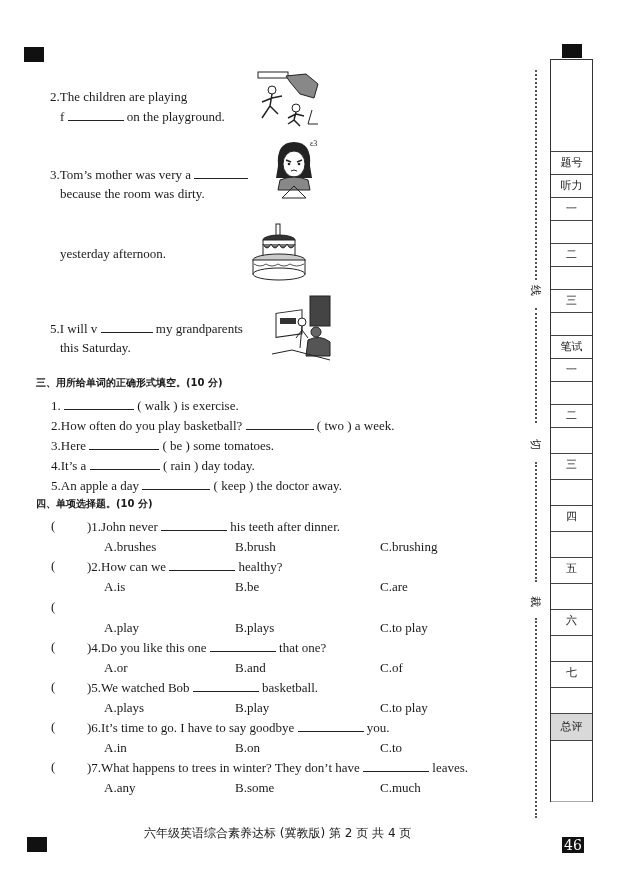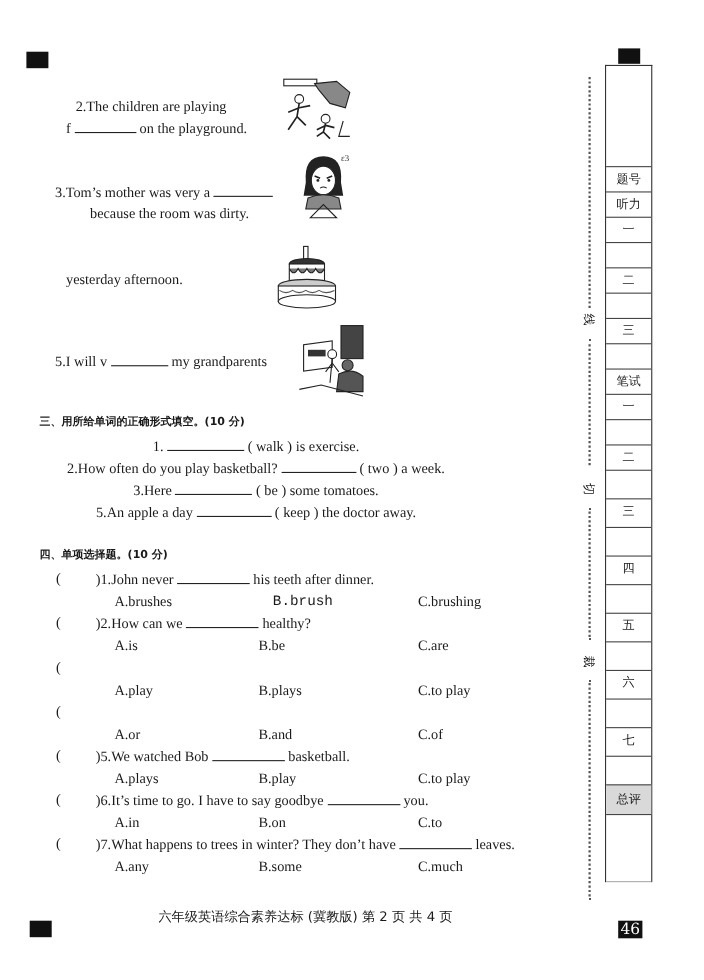--- a/index.html
+++ b/index.html
@@ -2,21 +2,21 @@
 <html><head>
 <meta charset="utf-8">
 <style>
   html, body { margin:0; padding:0; }
   body {
     width:640px; height:891px; background:#ffffff; position:relative; overflow:hidden;
     font-family: "Liberation Serif", "DejaVu Serif", serif; color:#1a1a1a;
   }
   .abs { position:absolute; }
   .mark { background:#111; }
-  .line { font-size:13px; white-space:nowrap; line-height:16px;text-align:center; }
+  .line { font-size:13px; white-space:nowrap; line-height:16px; }
   .blank { display:inline-block; border-bottom:1px solid #222; height:12px; vertical-align:baseline; }
   .heading { font-family: "DejaVu Sans", sans-serif; font-weight:bold; font-size:10px; white-space:nowrap; }
   .opt { position:absolute; font-size:13px; white-space:nowrap; }
   .paren { position:absolute; font-size:13px; }
   
   .scorecol { position:absolute; left:550px; top:59px; width:41px; border:1px solid #333; border-bottom:none; }
   .cell { border-top:1px solid #444; height:22px; font-family:"DejaVu Sans", sans-serif; font-size:11px; text-align:center; line-height:22px; }
   .cell.first { border-top:none; }
   .cell.grey { background:#d9d9d9; }
   .dots { position:absolute; left:535px; width:0; border-left:2px dotted #555; }
@@ -81,84 +81,92 @@
   <ellipse cx="29" cy="52" rx="26" ry="6" fill="#fff" stroke="#222"></ellipse>
   <path d="M4 42 Q10 46 16 42 Q22 46 28 42 Q34 46 40 42 Q46 46 54 42" fill="none" stroke="#555"></path>
 </svg>
 
 <div class="abs line" style="left:50px;top:320px;">
   <div>
     <span>5.I will v</span>
     <span class="blank" style="width:52px;"></span>
     <span>my grandparents</span>
   </div>
+  <div style="margin-top:3px;padding-left:10px;">this Saturday.</div>
 </div>
 <svg class="pic" style="left:272px;top:294px;" width="60" height="70" viewBox="0 0 60 70">
   <rect x="38" y="2" width="20" height="30" fill="#444" stroke="#222"></rect>
   <rect x="4" y="20" width="26" height="24" fill="#fff" stroke="#222" transform="skewY(-8)"></rect>
   <rect x="8" y="24" width="16" height="6" fill="#333"></rect>
   <circle cx="30" cy="28" r="4" fill="#fff" stroke="#222"></circle>
   <path d="M30 32 L28 54 M30 36 L24 44 M30 36 L36 44" stroke="#222" fill="none"></path>
   <circle cx="44" cy="38" r="5" fill="#666" stroke="#222"></circle>
   <path d="M36 46 Q48 40 58 48 L58 62 L34 62 Z" fill="#555" stroke="#222"></path>
   <path d="M0 60 L20 56 L58 66" stroke="#222" fill="none"></path>
 </svg>
 
 <div class="abs heading" style="left:36px;top:376px;">三、用所给单词的正确形式填空。(10 分)</div>
-<div class="abs" style="left:51px;top:397px;margin-left:10px;">
+<div class="abs" style="left:51px;top:397px;">
   <div class="line" style="height:20px;">
     <span>1.</span>
     <span class="blank" style="width:70px;"></span>
     <span>( walk )</span>
     <span>is exercise.</span>
   </div>
   <div class="line" style="height:20px;">
     <span>2.How often do you play basketball?</span>
     <span class="blank" style="width:68px;"></span>
     <span>( two )</span>
     <span>a week.</span>
   </div>
   <div class="line" style="height:20px;">
     <span>3.Here</span>
     <span class="blank" style="width:70px;"></span>
     <span>( be )</span>
     <span>some tomatoes.</span>
   </div>
   <div class="line" style="height:20px;">
+    <span>4.It’s a</span>
+    <span class="blank" style="width:70px;"></span>
+    <span>( rain )</span>
+    <span>day today.</span>
+  </div>
+  <div class="line" style="height:20px;">
     <span>5.An apple a day</span>
     <span class="blank" style="width:68px;"></span>
     <span>( keep )</span>
     <span>the doctor away.</span>
   </div>
 </div>
 
 <div class="abs heading" style="left:36px;top:497px;">四、单项选择题。(10 分)</div>
 
 <div class="abs" style="left:0;top:518px;width:520px;height:40px;">
   <span class="paren" style="left:51px;top:0;">(</span>
   <div class="line abs" style="left:87px;top:0;"><span>)1.John never</span> <span class="blank" style="width:66px;"></span> <span>his teeth after dinner.</span></div>
   <span class="opt" style="left:104px;top:21px;">A.brushes</span>
-  <span class="opt" style="left:248px;top:21px;font-family:Liberation Mono, monospace;">B.brush</span>
+  <span class="opt" style="left:235px;top:21px;">B.brush</span>
   <span class="opt" style="left:380px;top:21px;">C.brushing</span>
 </div>
 <div class="abs" style="left:0;top:558px;width:520px;height:40px;">
   <span class="paren" style="left:51px;top:0;">(</span>
   <div class="line abs" style="left:87px;top:0;"><span>)2.How can we</span> <span class="blank" style="width:66px;"></span> <span>healthy?</span></div>
   <span class="opt" style="left:104px;top:21px;">A.is</span>
   <span class="opt" style="left:235px;top:21px;">B.be</span>
   <span class="opt" style="left:380px;top:21px;text-align:right;">C.are</span>
 </div>
 <div class="abs" style="left:0;top:599px;width:520px;height:40px;">
   <span class="paren" style="left:51px;top:0;">(</span>
   <span class="opt" style="left:104px;top:21px;">A.play</span>
   <span class="opt" style="left:235px;top:21px;">B.plays</span>
   <span class="opt" style="left:380px;top:21px;">C.to play</span>
 </div>
 <div class="abs" style="left:0;top:639px;width:520px;height:40px;">
   <span class="paren" style="left:51px;top:0;">(</span>
+  <div class="line abs" style="left:87px;top:0;"><span>)4.Do you like this one</span> <span class="blank" style="width:66px;"></span> <span>that one?</span></div>
   <span class="opt" style="left:104px;top:21px;">A.or</span>
   <span class="opt" style="left:235px;top:21px;">B.and</span>
   <span class="opt" style="left:380px;top:21px;">C.of</span>
 </div>
 <div class="abs" style="left:0;top:679px;width:520px;height:40px;">
   <span class="paren" style="left:51px;top:0;">(</span>
   <div class="line abs" style="left:87px;top:0;"><span>)5.We watched Bob</span> <span class="blank" style="width:66px;"></span> <span>basketball.</span></div>
   <span class="opt" style="left:104px;top:21px;">A.plays</span>
   <span class="opt" style="left:235px;top:21px;">B.play</span>
   <span class="opt" style="left:380px;top:21px;">C.to play</span>

